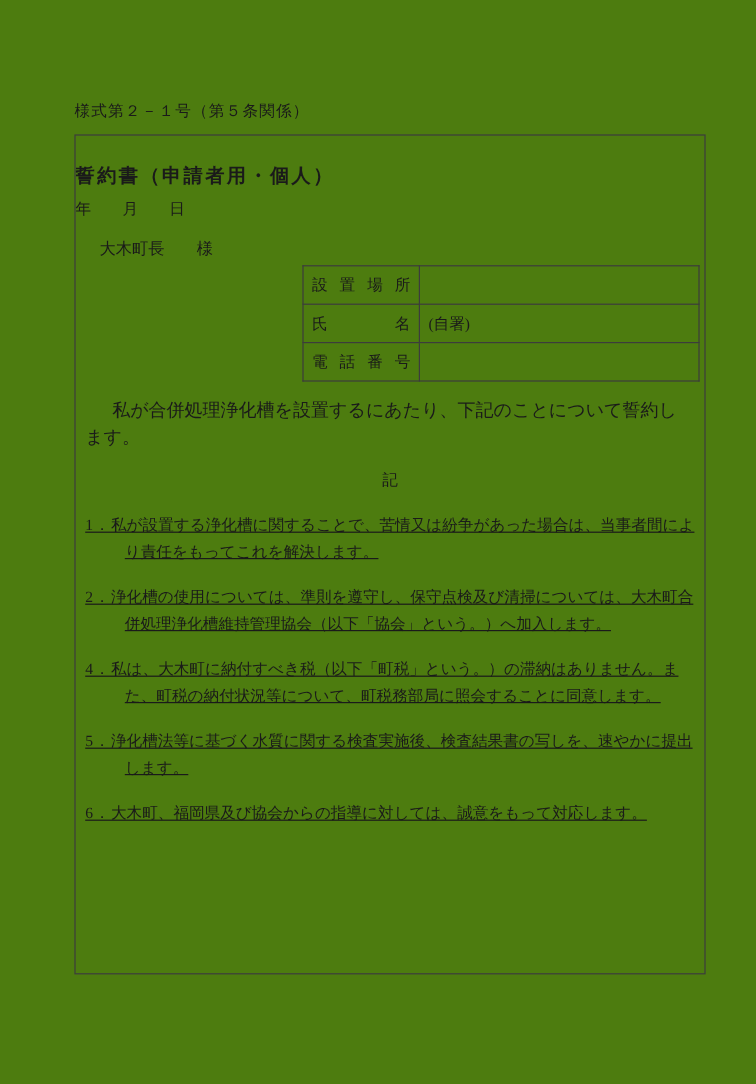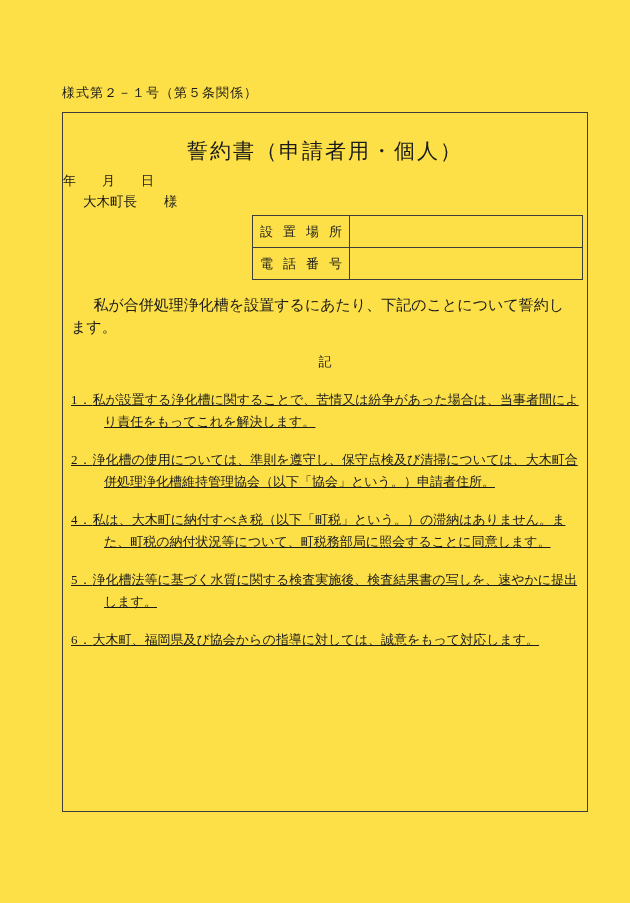--- a/index.html
+++ b/index.html
@@ -12,21 +12,21 @@
     height: 903px;
     font-family: "Liberation Serif", "DejaVu Serif", serif;
     color: #1a1a1a;
     position: relative;
     overflow: hidden;
   }
   .sheet {
     position: relative;
     width: 630px;
     height: 903px;
-    background: #fde047;
+    background: #4d7c0f;
   }
   .form-number {
     position: absolute;
     left: 62px;
     top: 84px;
     font-size: 13px;
     letter-spacing: 1px;
     white-space: pre;
   }
   .pledge-box {
@@ -34,33 +34,32 @@
     left: 62px;
     top: 112px;
     width: 526px;
     height: 700px;
     border: 1px solid #3c3c3c;
     box-sizing: border-box;
     overflow: hidden;
   }
   .doc-title {
     margin-top: 24px;
-    text-align: center;
-    font-size: 21px;
-    font-weight: normal;
+    font-size: 16px;
+    font-weight: bold;
     letter-spacing: 2px;
   }
   .date-line {
     font-size: 13px;
     margin: 7px 12px 0 0;
     white-space: pre;
   }
   .addressee {
     font-size: 13.5px;
-    margin: 3px 0 0 20px;
+    margin: 16px 0 0 20px;
     white-space: pre;
   }
   .applicant-table {
     border-collapse: collapse;
     width: 300px;
     margin: 4px 4px 0 auto;
     table-layout: fixed;
   }
   .applicant-table td {
     border: 1px solid #3c3c3c;
@@ -120,32 +119,36 @@
 
     <div class="addressee">大木町長　　様</div>
 
     <table class="applicant-table">
       <tbody>
         <tr>
           <td class="label-cell">設置場所</td>
           <td class="value-cell"></td>
         </tr>
         <tr>
+          <td class="label-cell">氏名</td>
+          <td class="value-cell">(自署)</td>
+        </tr>
+        <tr>
           <td class="label-cell">電話番号</td>
           <td class="value-cell"></td>
         </tr>
       </tbody>
     </table>
 
     <div class="intro">私が合併処理浄化槽を設置するにあたり、下記のことについて誓約します。</div>
 
     <div class="ki-marker">記</div>
 
     <div class="items">
       <div class="pledge-item"><span class="num">1．</span><span>私が設置する浄化槽に関することで、苦情又は紛争があった場合は、当事者間により責任をもってこれを解決します。</span></div>
-      <div class="pledge-item"><span class="num">2．</span><span>浄化槽の使用については、準則を遵守し、保守点検及び清掃については、大木町合併処理浄化槽維持管理協会（以下「協会」という。）申請者住所。</span></div>
+      <div class="pledge-item"><span class="num">2．</span><span>浄化槽の使用については、準則を遵守し、保守点検及び清掃については、大木町合併処理浄化槽維持管理協会（以下「協会」という。）へ加入します。</span></div>
       <div class="pledge-item"><span class="num">4．</span><span>私は、大木町に納付すべき税（以下「町税」という。）の滞納はありません。また、町税の納付状況等について、町税務部局に照会することに同意します。</span></div>
       <div class="pledge-item"><span class="num">5．</span><span>浄化槽法等に基づく水質に関する検査実施後、検査結果書の写しを、速やかに提出します。</span></div>
       <div class="pledge-item"><span class="num">6．</span><span>大木町、福岡県及び協会からの指導に対しては、誠意をもって対応します。</span></div>
     </div>
 
   </div>
 </div>
 
 </body></html>

